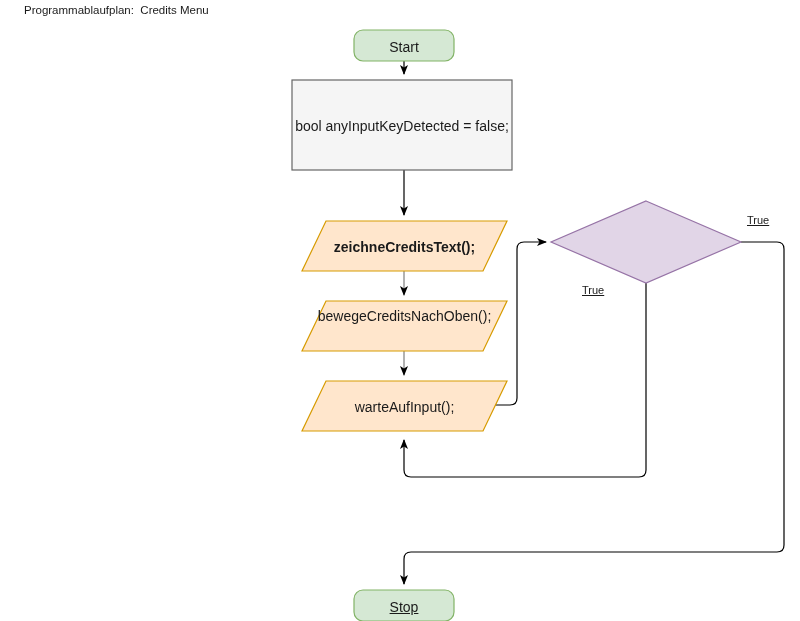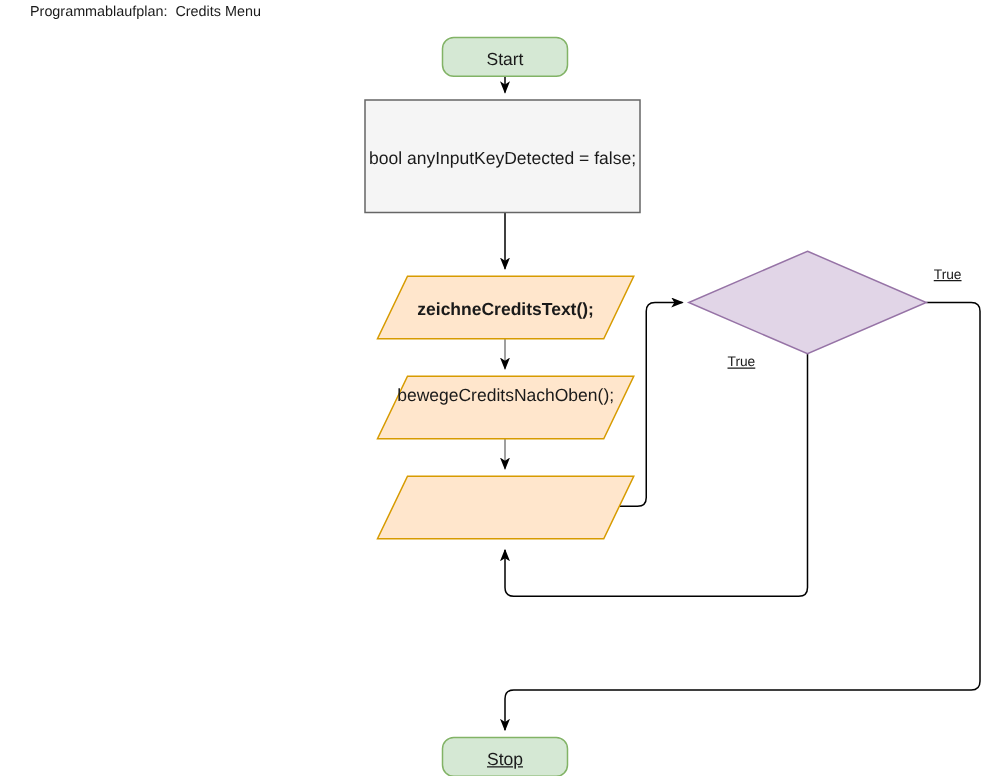--- a/index.html
+++ b/index.html
@@ -98,20 +98,21 @@
   </svg>
 
   <div class="node-label" style="left:354px; top:39px; width:100px;">Start</div>
 
   <div class="node-label" style="left:292px; top:118px; width:220px;">bool anyInputKeyDetected = false;</div>
 
   <div class="node-label" style="left:302px; top:239px; width:205px;font-weight:bold;">zeichneCreditsText();</div>
 
   <div class="node-label" style="left:302px; top:308px; width:205px;">bewegeCreditsNachOben();</div>
 
+  <div class="node-label" style="left:302px; top:399px; width:205px;">warteAufInput();</div>
 
 
   <div class="node-label" style="left:354px; top:599px; width:100px;text-decoration:underline;">Stop</div>
 
   <div class="edge-label" style="left:747px; top:214px;">True</div>
 
   <div class="edge-label" style="left:582px; top:284px;">True</div>
 
 </div>
 

